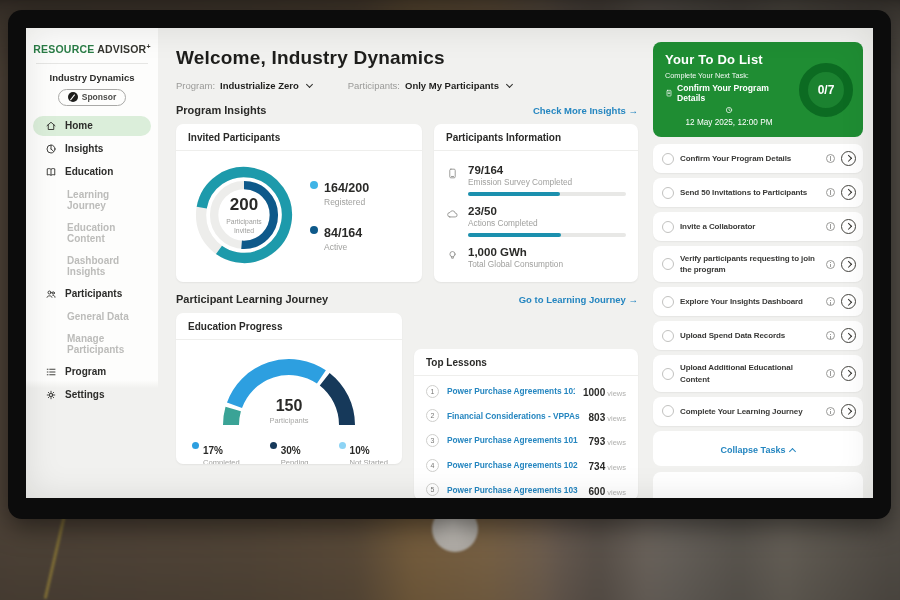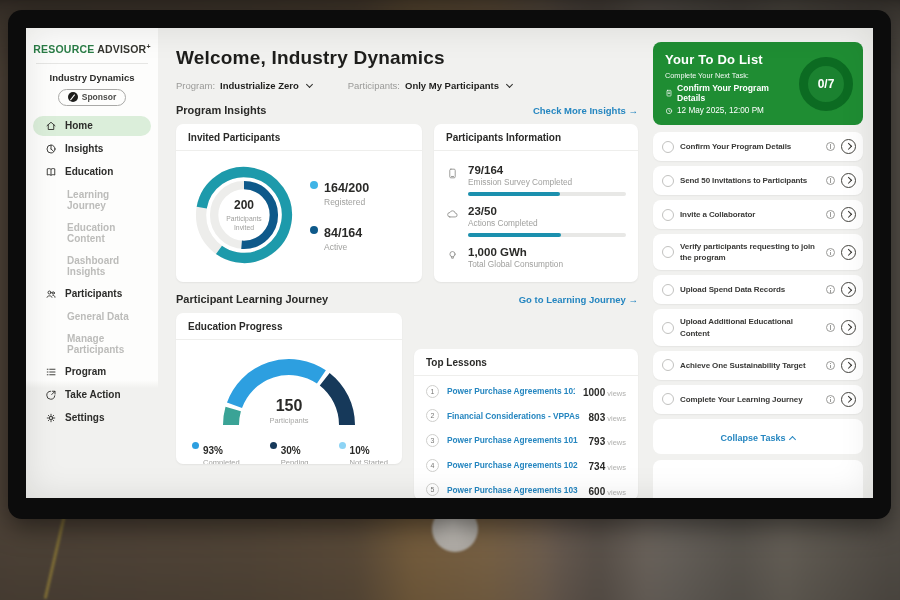--- a/index.html
+++ b/index.html
@@ -60,21 +60,21 @@
   .tlink .arr { font-weight:bold; }
   .cards-row { display:flex; gap:12px; margin-bottom:11px; }
   .card { background:#fff; border-radius:7px; box-shadow:0 1px 2px rgba(0,0,0,.06); overflow:hidden; }
   .card-title { padding:8px 12px 7px; font-size:10px; font-weight:bold; color:#2a2a28; border-bottom:1px solid #eeeeec; }
 
   
   .card-invited { width:246px; flex:0 0 246px; height:158px; }
   .inv-body { display:flex; align-items:center; gap:10px; padding:8px 8px 8px 12px; }
   .donut-wrap { position:relative; width:112px; height:112px; flex:0 0 112px; }
   .donut-center { position:absolute; inset:0; display:flex; flex-direction:column; align-items:center; justify-content:center; text-align:center; }
-  .donut-center .v { font-size:12px; font-weight:bold; color:#2a2a28; }
+  .donut-center .v { font-size:17px; font-weight:bold; color:#2a2a28; }
   .donut-center .l { font-size:6.8px; color:#a0a09e; width:52px; line-height:1.35; margin-top:2px; }
   .inv-legend { display:flex; flex-direction:column; gap:16px; }
   .leg-item { display:flex; gap:6px; }
   .dot { width:8px; height:8px; border-radius:50%; margin-top:3px; flex:0 0 8px; }
   .dot-registered { background:#3fb4e6; } .dot-active { background:#0e598a; }
   .leg-item .v { font-size:12.5px; font-weight:bold; color:#2a2a28; }
   .leg-item .l { font-size:8.5px; color:#a0a09e; margin-top:1px; }
 
   
   .card-pinfo { flex:1 1 auto; height:158px; }
@@ -112,21 +112,21 @@
 
   
   .todo-col { width:210px; flex:0 0 210px; margin:14px 10px 0 0; display:flex; flex-direction:column; }
   .todo-head { background:#1f8d33; border-radius:8px; color:#fff; padding:10px 10px 10px 12px;
     display:flex; gap:6px; margin-bottom:7px;align-items:center; }
   .th-left { flex:1; min-width:0; }
   .th-title { font-size:13px; font-weight:bold; letter-spacing:.2px; }
   .th-sub { font-size:7.3px; margin:4px 0 3px; opacity:.95; }
   .th-task,.th-time { display:flex; align-items:center; gap:4px; }
   .th-task { font-size:8.6px; font-weight:bold; margin:2px 0 3px; }
-  .th-time { font-size:8.2px; }
+  .th-time { font-size:8.2px;flex-direction:column; }
   .th-task svg,.th-time svg { width:8px; height:8px; flex:0 0 8px; stroke:#fff; fill:none; stroke-width:2; stroke-linecap:round; stroke-linejoin:round; }
   .th-ring { width:54px; height:54px; flex:0 0 54px; border-radius:50%; border:9px solid #0c6b22;
     background:#1b8230; display:flex; align-items:center; justify-content:center;
     font-size:12px; font-weight:bold; align-self:center; }
   .task { background:#fff; border-radius:8px; padding:7px 7px 7px 9px; margin-bottom:5px;
     display:flex; align-items:center; gap:6px; box-shadow:0 1px 1.5px rgba(0,0,0,.05); cursor:pointer; }
   .chk { width:12px; height:12px; flex:0 0 12px; border:1.5px solid #c2c2c0; border-radius:50%; }
   .task .tl { flex:1; font-size:8px; font-weight:bold; color:#3a3a38; line-height:1.4; letter-spacing:-.1px; }
   .info-ic { width:9px; height:9px; flex:0 0 9px; border:1px solid #9a9a98; border-radius:50%; position:relative; }
   .info-ic::before { content:""; position:absolute; left:3px; top:1.4px; width:1.2px; height:1.2px; background:#9a9a98; }
@@ -205,27 +205,20 @@
             <span>Manage Participants</span>
           </li>
       <li>
         <svg viewBox="0 0 24 24">
               <path d="M9.5 6.5 H20 M9.5 12 H20 M9.5 17.5 H20 M4.5 6.5 h1.5 M4.5 12 h1.5 M4.5 17.5 h1.5"></path>
             </svg>
         <span>Program</span>
       </li>
       <li>
         <svg viewBox="0 0 24 24">
-              <path d="M19.5 13.5 A8 8 0 1 1 11 4.5"></path>
-              <path d="M14.5 4.5 H20 V10 M20 4.5 L13.5 11"></path>
-            </svg>
-        <span>Take Action</span>
-      </li>
-      <li>
-        <svg viewBox="0 0 24 24">
               <circle cx="12" cy="12" r="3.2"></circle>
               <path d="M12 4.5 V7 M12 17 V19.5 M4.5 12 H7 M17 12 H19.5 M6.7 6.7 L8.5 8.5 M15.5 15.5 L17.3 17.3 M17.3 6.7 L15.5 8.5 M8.5 15.5 L6.7 17.3"></path>
             </svg>
         <span>Settings</span>
       </li>
     </ul>
   </div>
 
   <div class="main">
     <h1 class="welcome">Welcome, Industry Dynamics</h1>
@@ -342,21 +335,21 @@
             <path d="M 115.7 34.3 A 58 58 0 0 1 138 80" stroke="#16395a" stroke-width="16" fill="none"></path>
           </svg>
           <div class="gauge-center">
             <div class="v">150</div>
             <div class="l">Participants</div>
           </div>
         </div>
         <div class="g-legend">
           <div class="g-leg">
             <span class="dot dot-completed"></span>
-            <span><span class="v">93%</span><div class="l">Completed</div></span>
+            <span><span class="v">17%</span><div class="l">Completed</div></span>
           </div>
           <div class="g-leg">
             <span class="dot dot-pending"></span>
             <span><span class="v">30%</span><div class="l">Pending</div></span>
           </div>
           <div class="g-leg">
             <span class="dot dot-notstarted"></span>
             <span><span class="v">10%</span><div class="l">Not Started</div></span>
           </div>
         </div>
@@ -439,33 +432,33 @@
       <span class="chev"></span>
     </div>
     <div class="task">
       <span class="chk"></span>
       <span class="tl">Verify participants requesting to join the program</span>
       <span class="info-ic"></span>
       <span class="chev"></span>
     </div>
     <div class="task">
       <span class="chk"></span>
+      <span class="tl">Explore Your Insights Dashboard</span>
+      <span class="info-ic"></span>
+      <span class="chev"></span>
+    </div>
+    <div class="task">
+      <span class="chk"></span>
       <span class="tl">Upload Spend Data Records</span>
       <span class="info-ic"></span>
       <span class="chev"></span>
     </div>
     <div class="task">
       <span class="chk"></span>
       <span class="tl">Upload Additional Educational Content</span>
-      <span class="info-ic"></span>
-      <span class="chev"></span>
-    </div>
-    <div class="task">
-      <span class="chk"></span>
-      <span class="tl">Achieve One Sustainability Target</span>
       <span class="info-ic"></span>
       <span class="chev"></span>
     </div>
     <div class="task">
       <span class="chk"></span>
       <span class="tl">Complete Your Learning Journey</span>
       <span class="info-ic"></span>
       <span class="chev"></span>
     </div>
 

